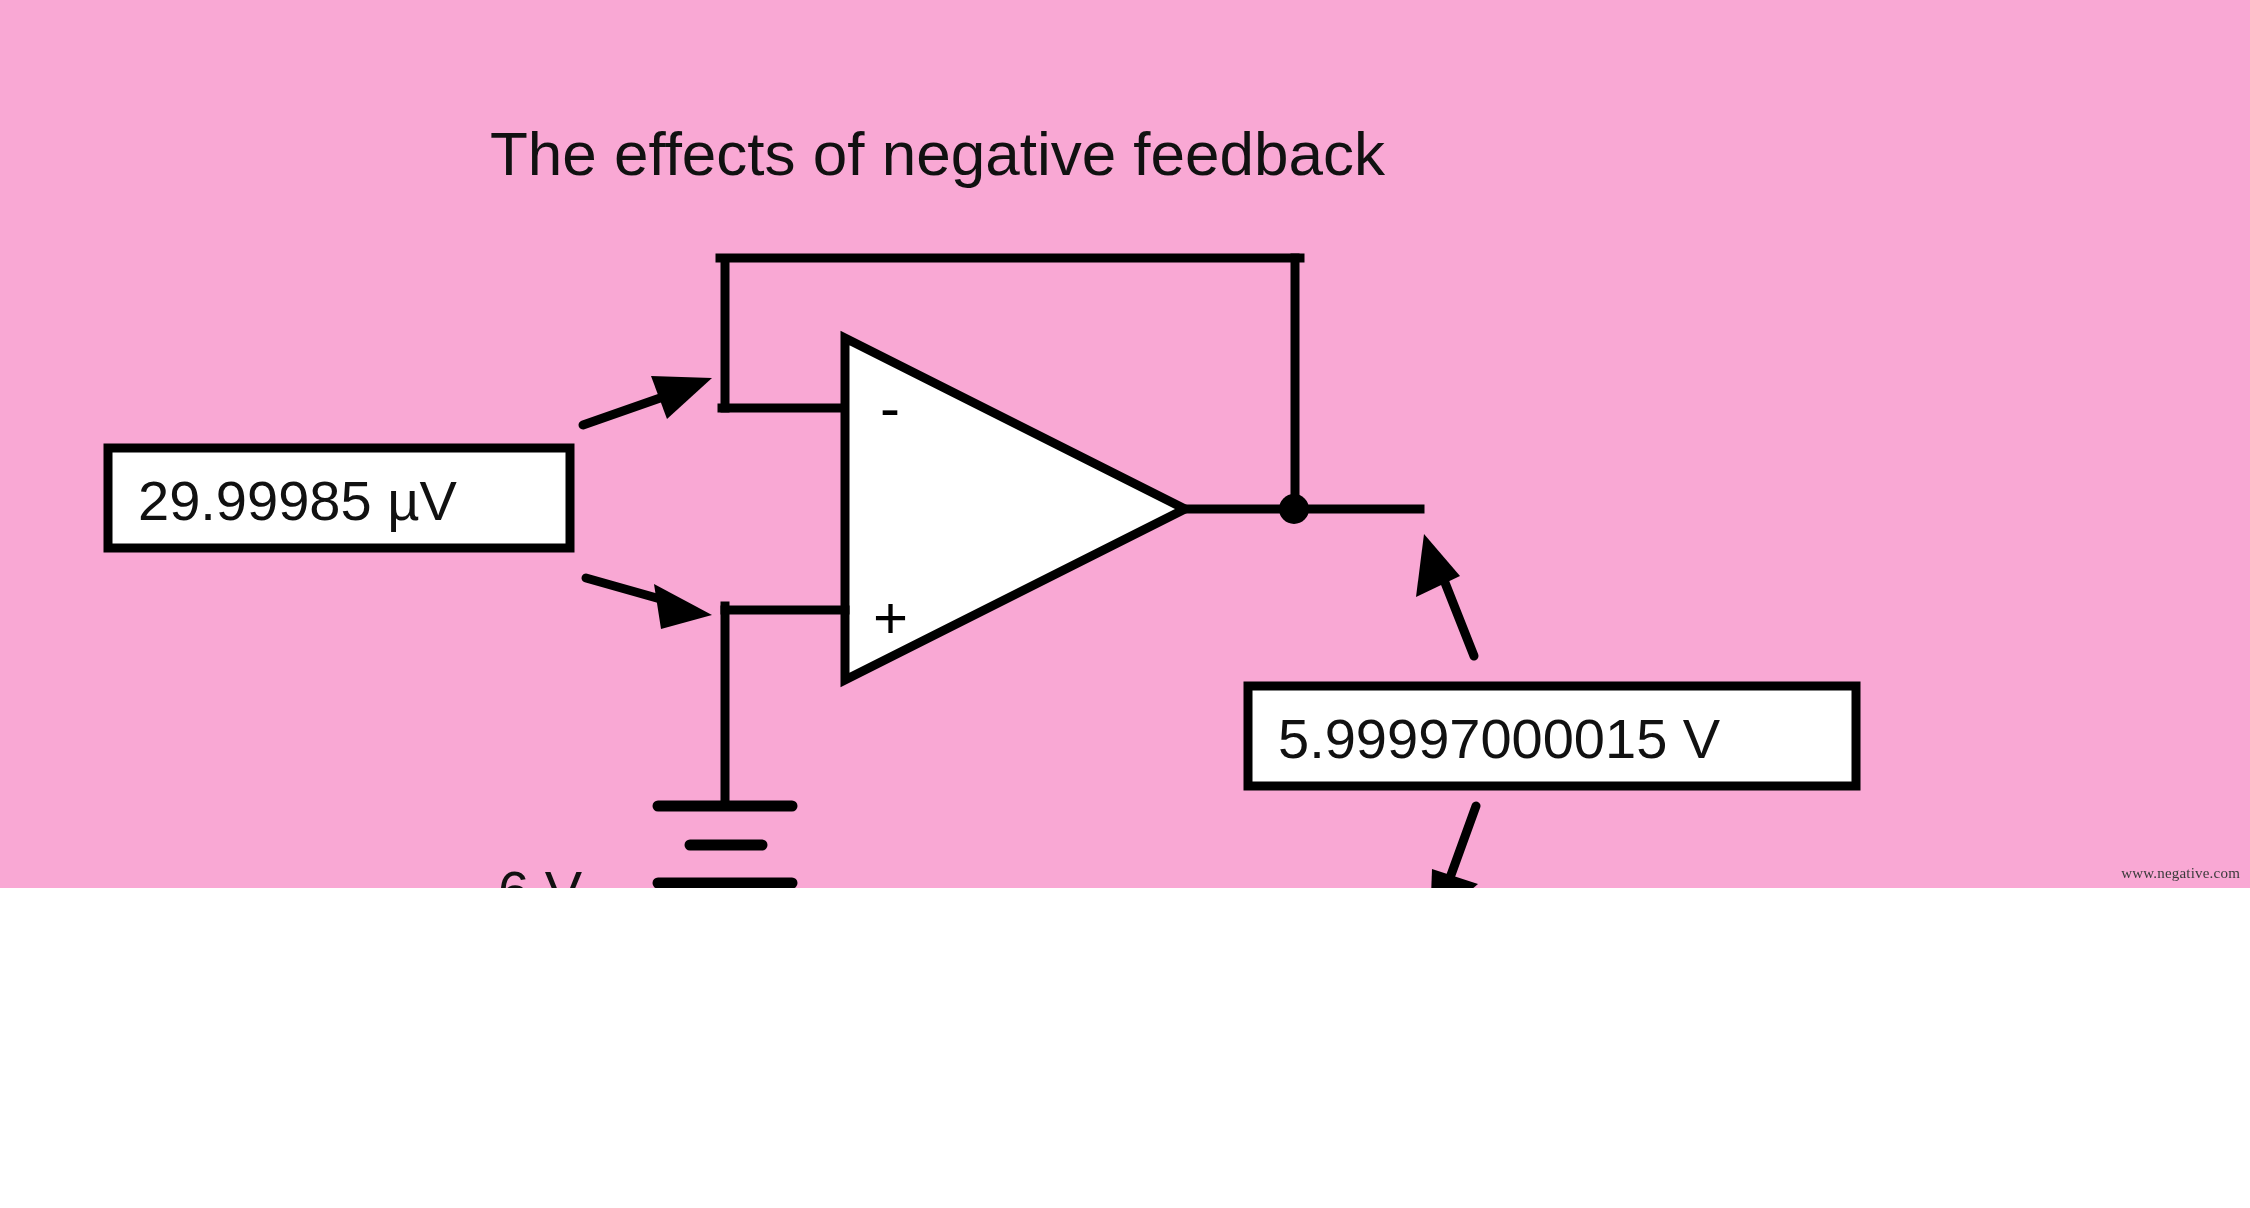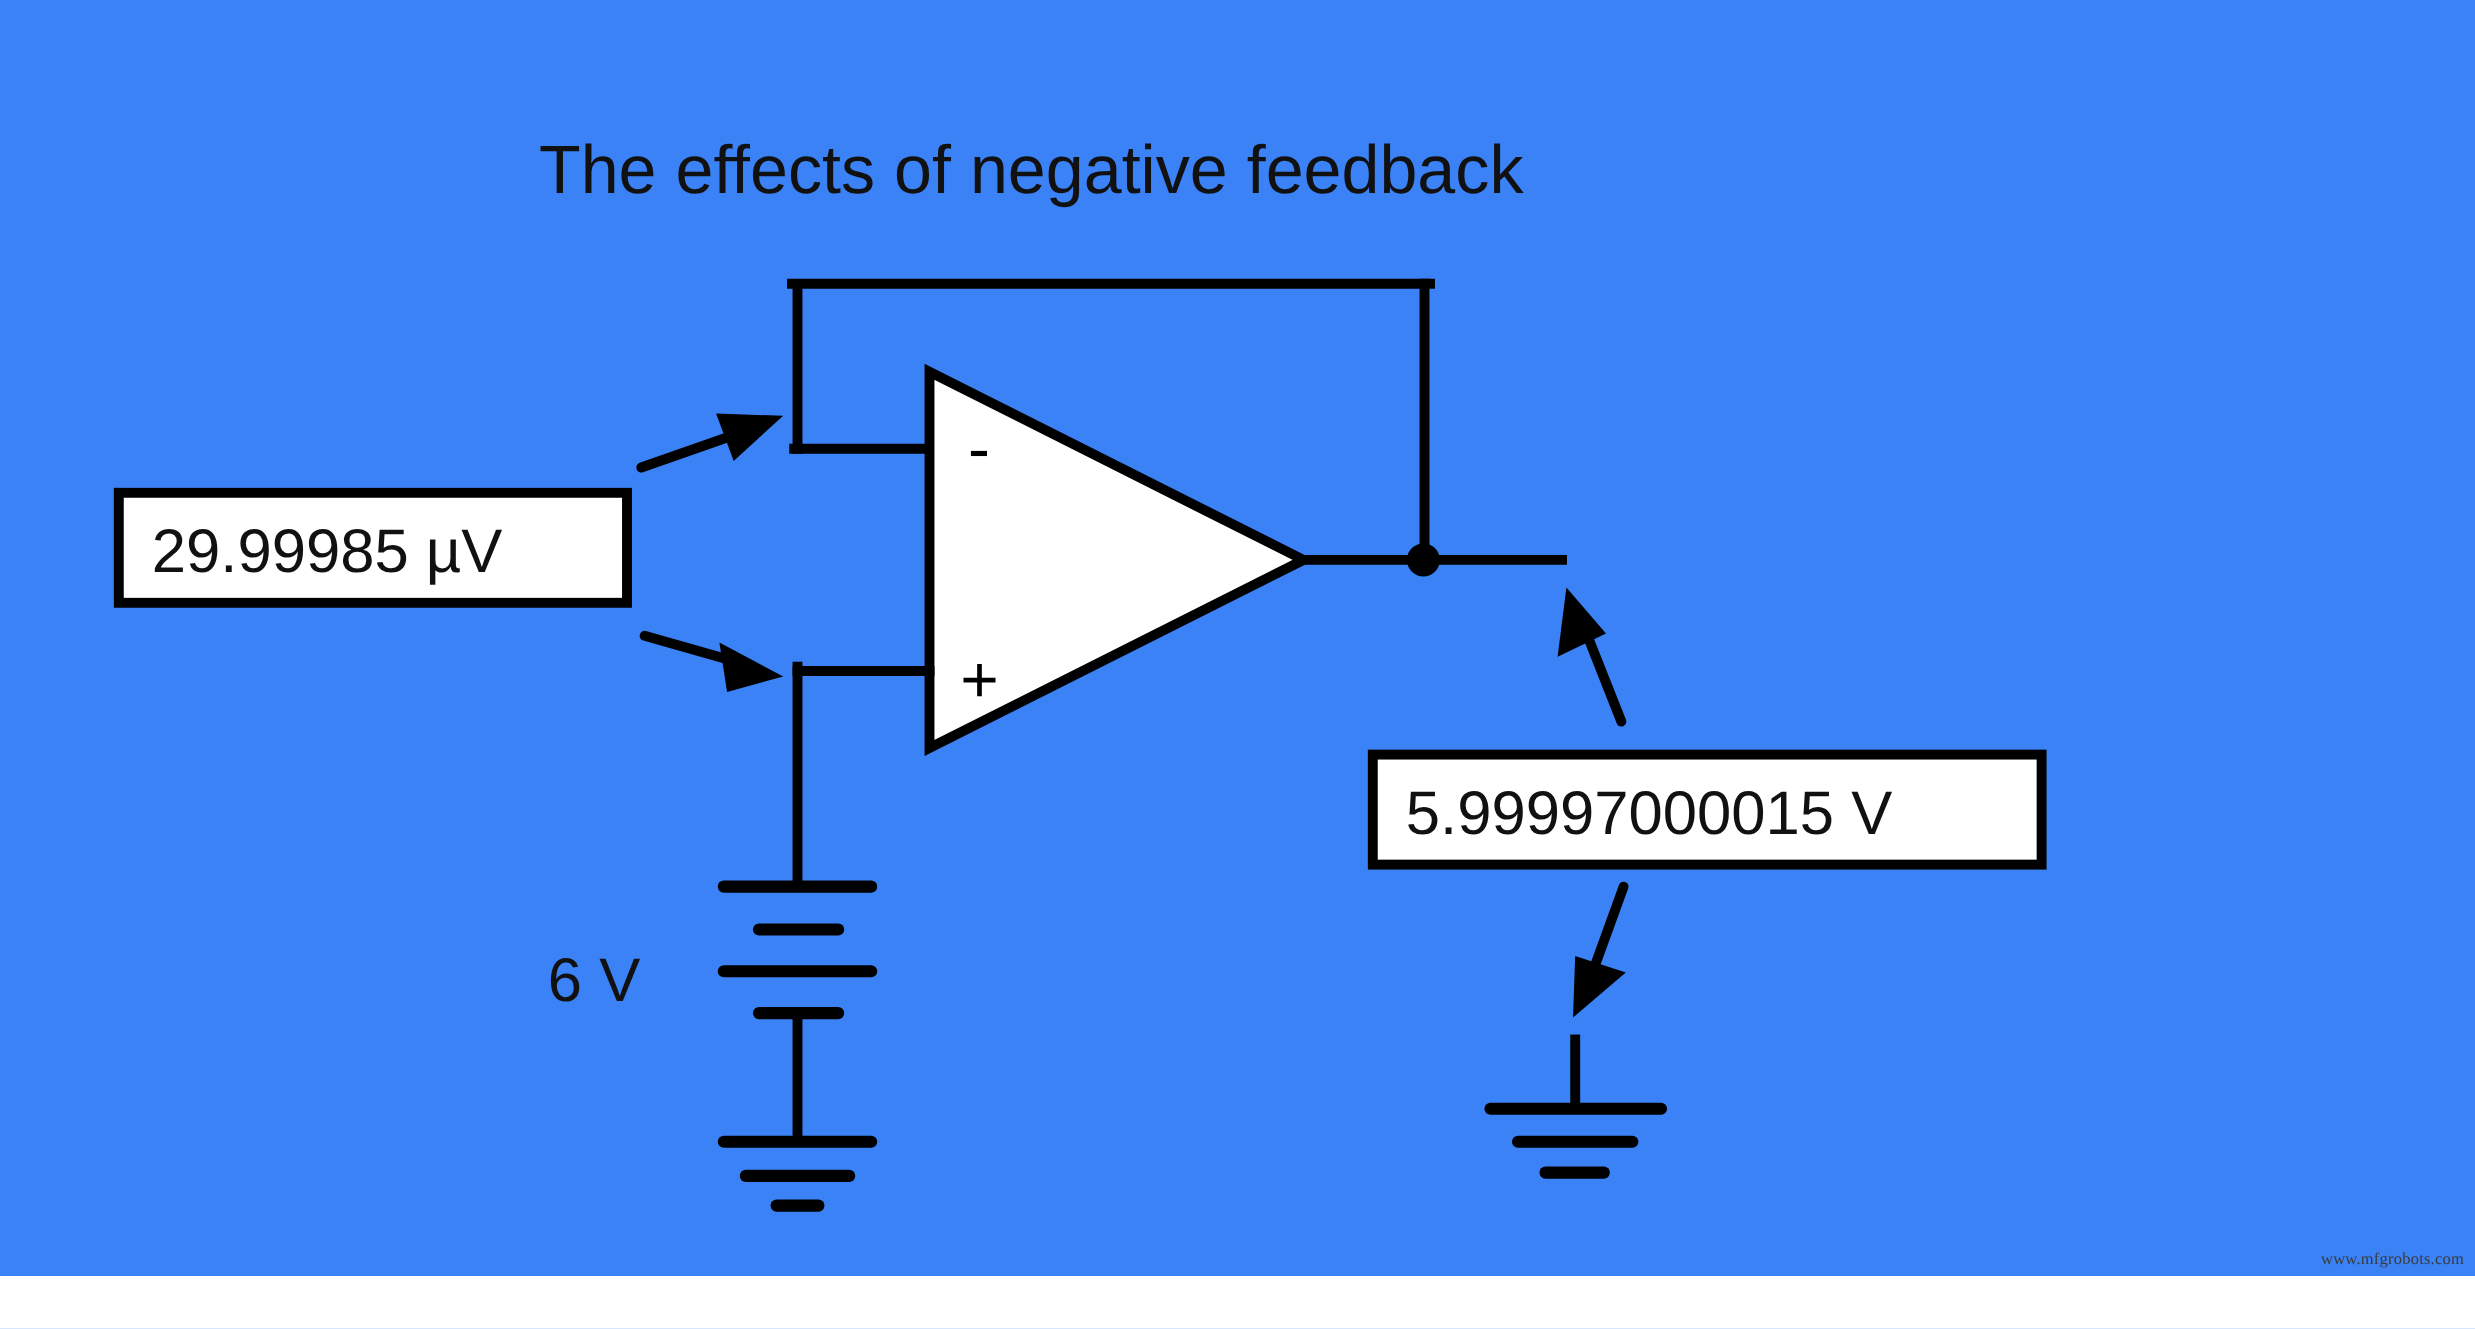--- a/index.html
+++ b/index.html
@@ -8,22 +8,22 @@
     padding: 0;
     background: #ffffff;
   }
   body {
     font-family: "Liberation Sans", sans-serif;
     color: #000000;
   }
   #page {
     position: relative;
     width: 2250px;
-    height: 1160px;
-    background: #3b82f6;
+    height: 888px;
+    background: #f9a8d4;
     overflow: hidden;
   }
   #circuit-svg {
     position: absolute;
     top: 0;
     left: 0;
     width: 2250px;
     height: 1208px;
     display: block;
   }
@@ -179,15 +179,15 @@
       <polygon class="pointer-head" points="1424 534, 1416 597, 1460 576"></polygon>
     </g>
 
     <g>
       <path class="pointer-line" d="M 1476 806 L 1447 886"></path>
       <polygon class="pointer-head" points="1430 925, 1478 884, 1432 869"></polygon>
     </g>
 
   </svg>
 
-  <div class="watermark">www.mfgrobots.com</div>
+  <div class="watermark">www.negative.com</div>
 
 </div>
 
 </body></html>

